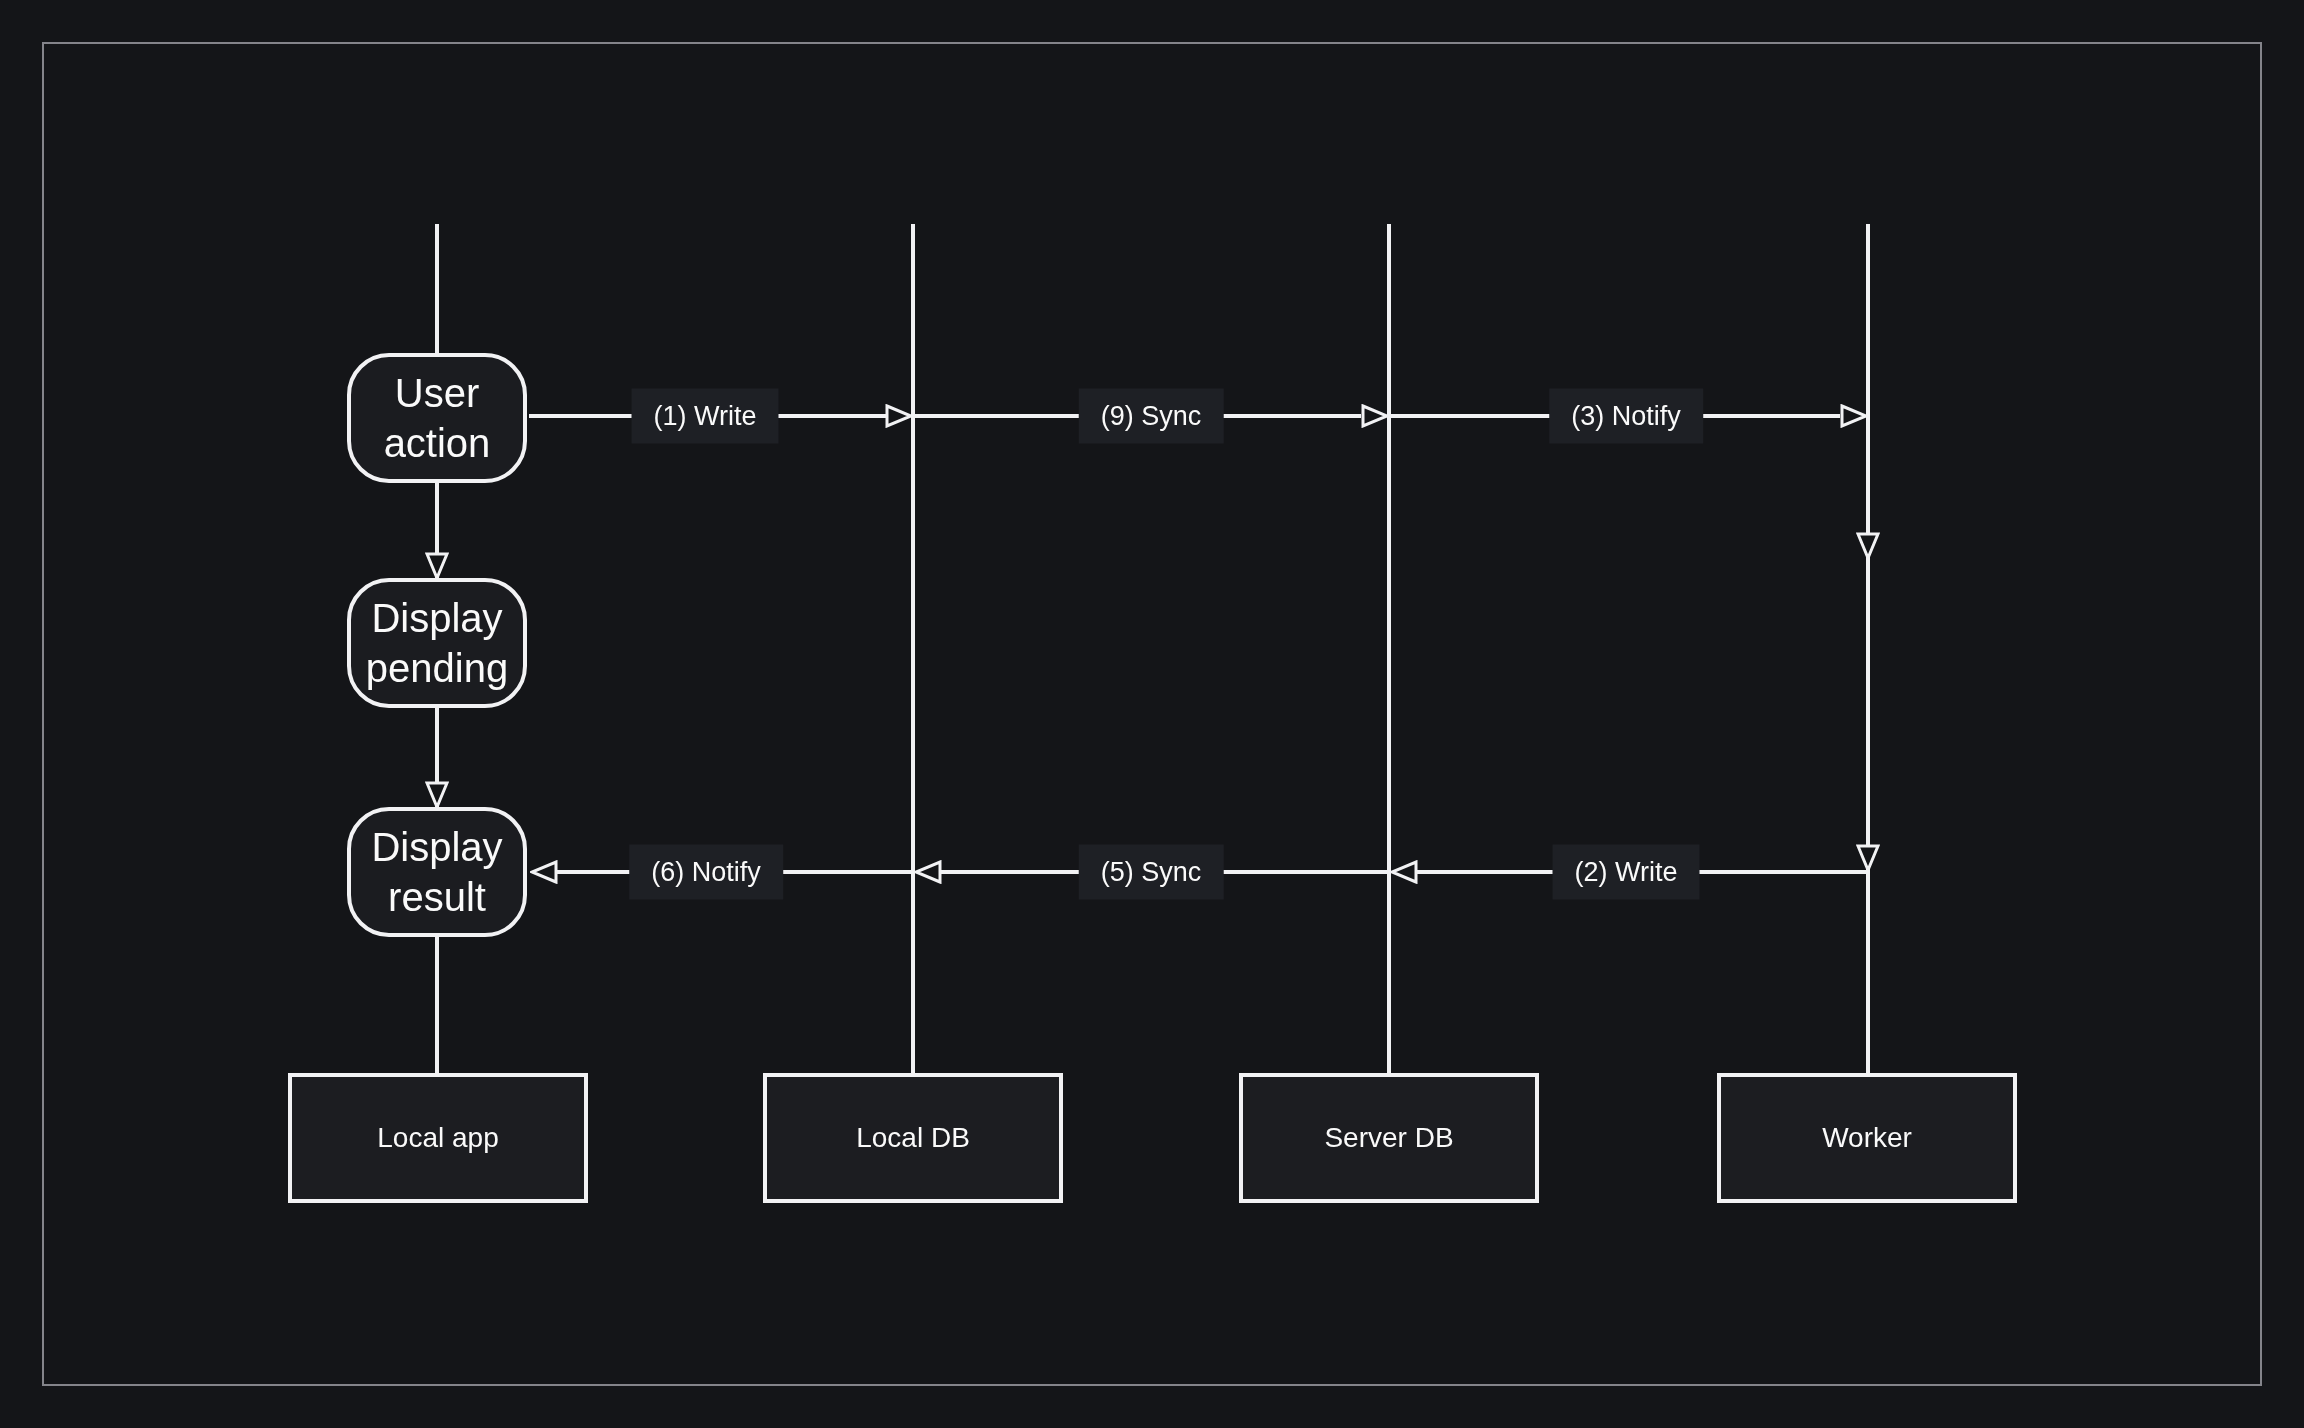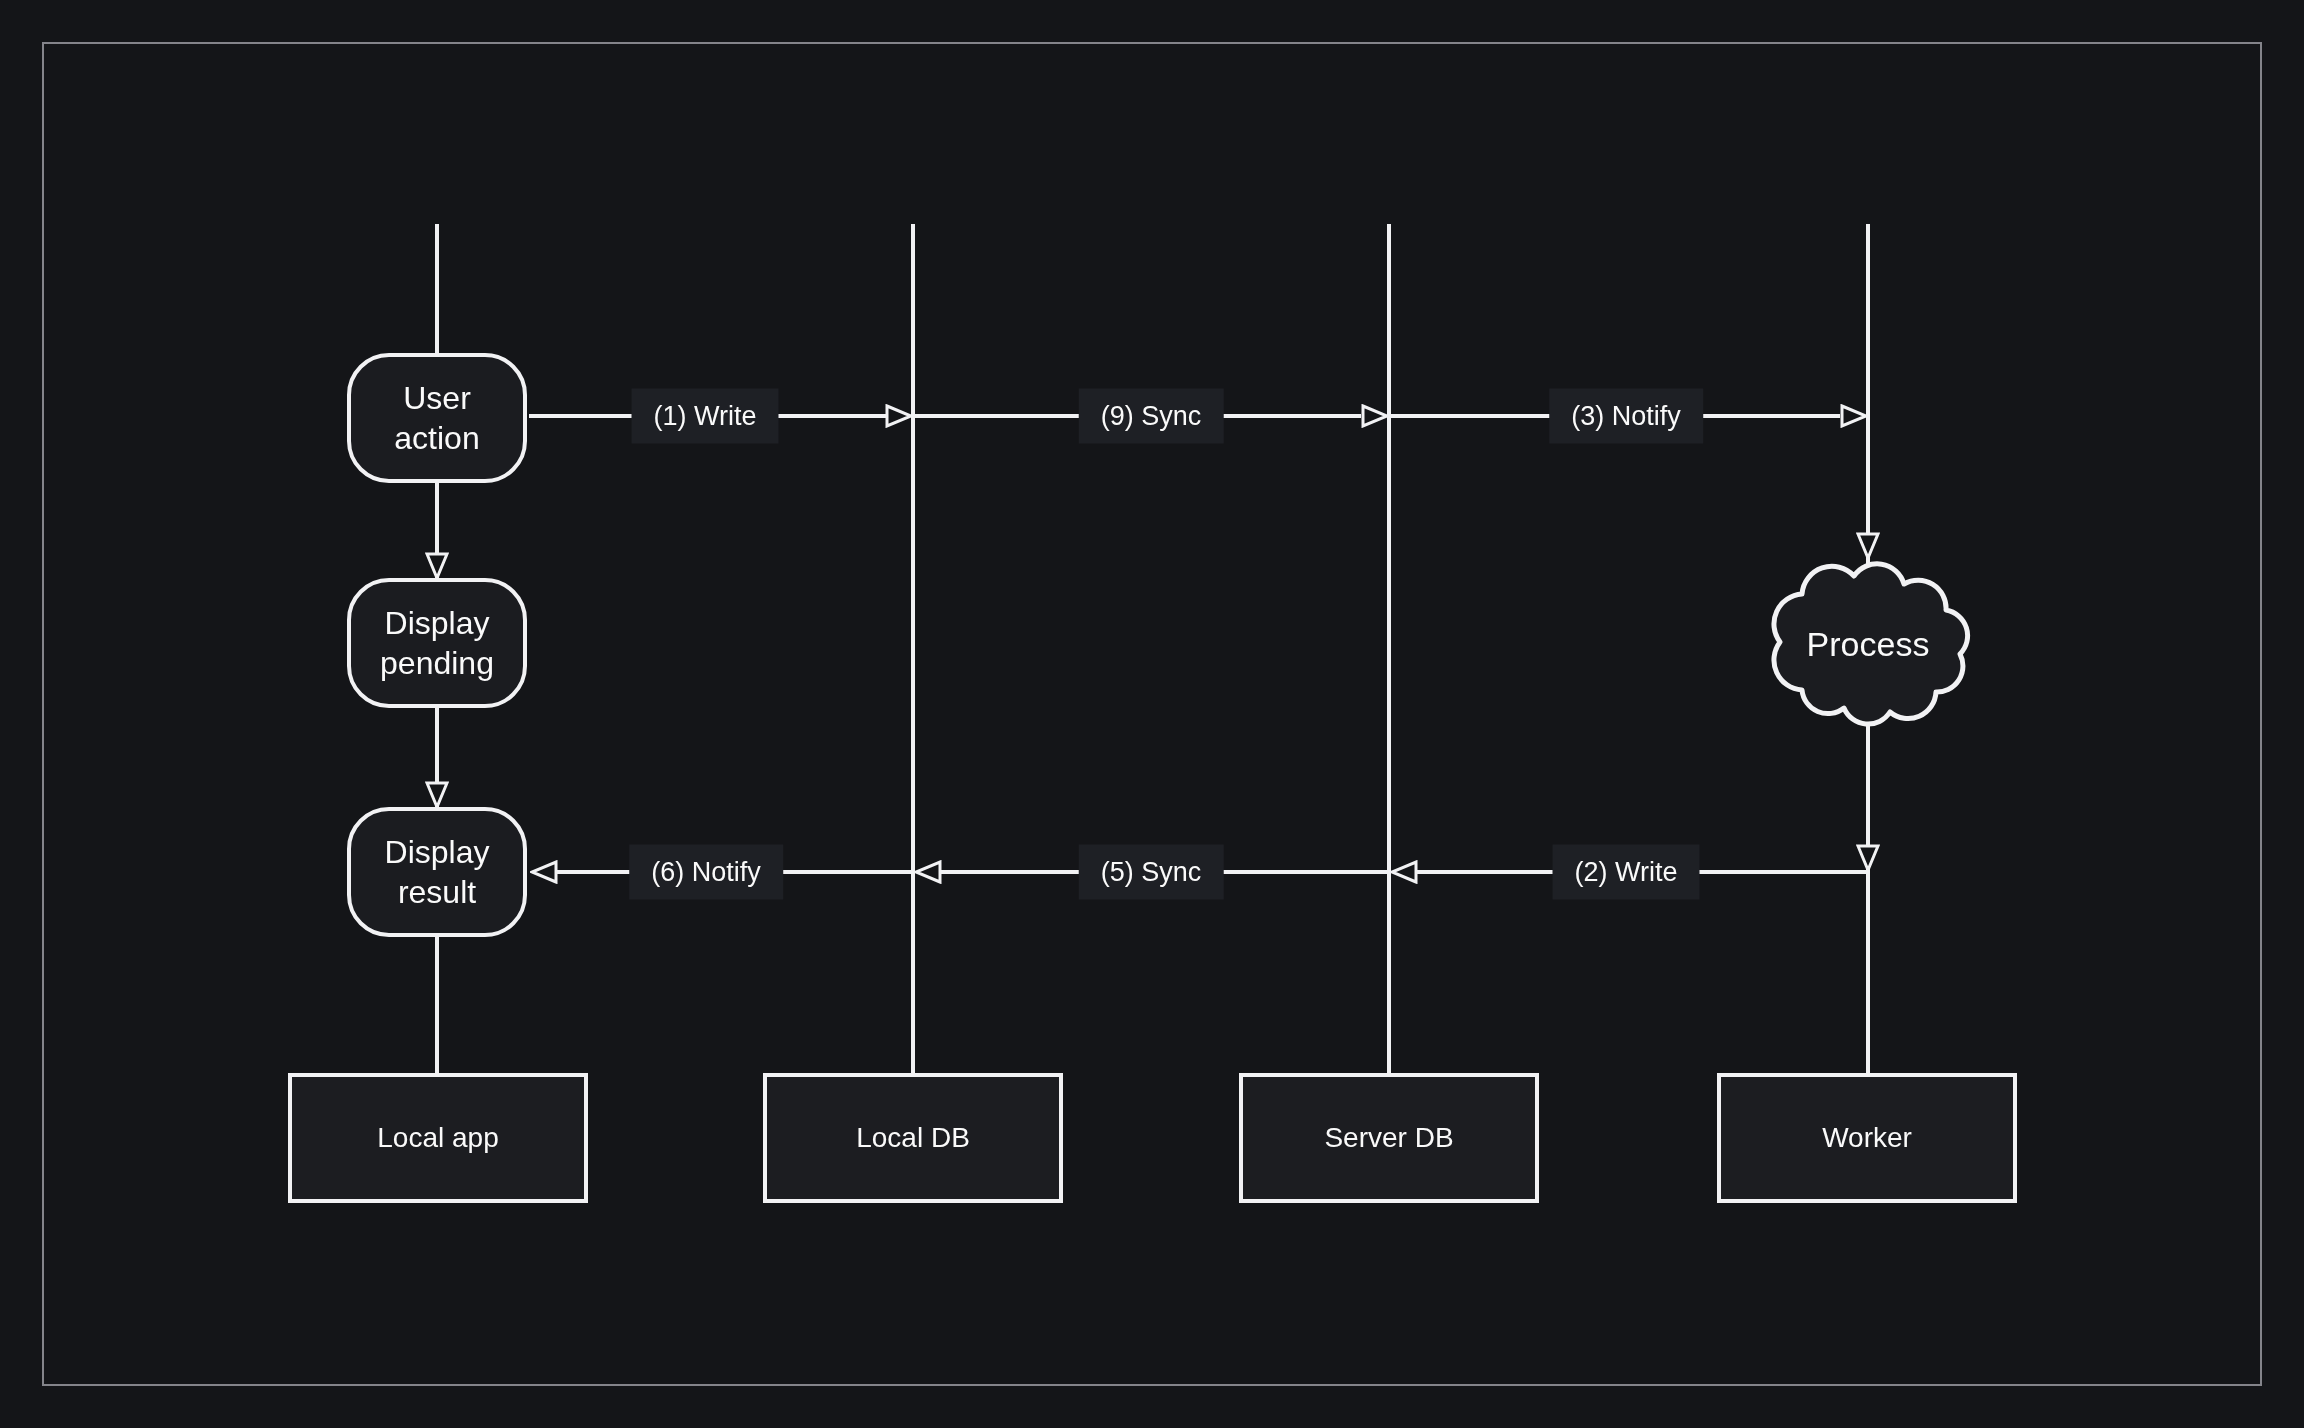--- a/index.html
+++ b/index.html
@@ -18,21 +18,21 @@
   .frame{position:absolute;left:42px;top:42px;width:2220px;height:1344px;
     border:2px solid var(--frame);}
   .vline{position:absolute;width:4px;background:var(--stroke);z-index:1;}
   .hline{position:absolute;height:4px;background:var(--stroke);z-index:1;}
   .ah{position:absolute;width:28px;height:24px;z-index:2;}
   .ah svg{display:block;width:28px;height:24px;}
   .ah.down{transform:rotate(90deg);}
   .ah.left{transform:rotate(180deg);}
   .state-node{position:absolute;width:180px;height:130px;border:4px solid var(--stroke);
     border-radius:42px;background:var(--node-fill);display:flex;align-items:center;
-    justify-content:center;text-align:center;font-size:32px;line-height:1.25;z-index:3;
+    justify-content:center;text-align:center;font-size:40px;line-height:1.25;z-index:3;
     padding:0 18px;}
   .actor-box{position:absolute;width:300px;height:130px;border:4px solid var(--stroke);
     background:var(--box-fill);display:flex;align-items:center;justify-content:center;
     text-align:center;font-size:28px;z-index:3;}
   .chip{position:absolute;transform:translate(-50%,-50%);background:var(--chip-fill);
     font-size:27px;padding:12px 22px;white-space:nowrap;z-index:4;}
   .cloud-wrap{position:absolute;left:1758px;top:550px;width:220px;height:180px;z-index:3;}
   .cloud-wrap svg{display:block;width:220px;height:180px;}
   .cloud-label{position:absolute;left:50%;top:52%;transform:translate(-50%,-50%);
     font-size:34px;white-space:nowrap;z-index:4;}
@@ -113,36 +113,20 @@
   <div class="state-node" style="left:347px;top:353px">
     <span>User action</span>
   </div>
   <div class="state-node" style="left:347px;top:807px">
     <span>Display result</span>
   </div>
   <div class="state-node" style="left:347px;top:578px">
     <span>Display pending</span>
   </div>
 
-  <div class="cloud-wrap">
-    <svg viewBox="0 0 220 180">
-      <path d="M 22,92
-               A 30,30 0 0 1 44,44
-               A 30,30 0 0 1 96,26
-               A 28,28 0 0 1 146,34
-               A 28,28 0 0 1 188,60
-               A 26,26 0 0 1 202,104
-               A 26,26 0 0 1 178,142
-               A 28,28 0 0 1 132,162
-               A 26,26 0 0 1 86,158
-               A 26,26 0 0 1 44,140
-               A 30,30 0 0 1 22,92 Z" fill="#1b1c20" stroke="#f2f2f4" stroke-width="5" stroke-linejoin="round"></path>
-    </svg>
-    <div class="cloud-label">Process</div>
-  </div>
 
   <div class="chip" style="left:705px;top:416px">(1) Write</div>
   <div class="chip" style="left:1151px;top:416px">(9) Sync</div>
   <div class="chip" style="left:1626px;top:416px">(3) Notify</div>
   <div class="chip" style="left:1626px;top:872px">(2) Write</div>
   <div class="chip" style="left:1151px;top:872px">(5) Sync</div>
   <div class="chip" style="left:706px;top:872px">(6) Notify</div>
 
   <div class="actor-box" style="left:288px;top:1073px">
     <span>Local app</span>

